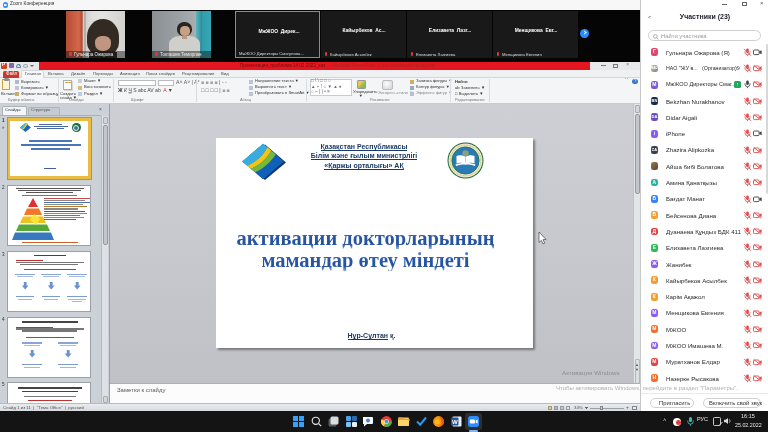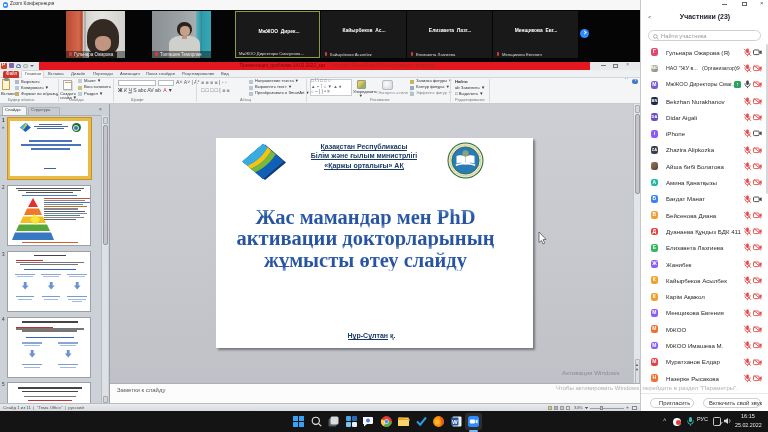--- a/index.html
+++ b/index.html
@@ -336,23 +336,23 @@
     <circle cx="18.5" cy="18.5" r="17" fill="#efe8c8"></circle>
     <circle cx="18.5" cy="18.5" r="15.3" fill="none" stroke="#8a8050" stroke-width="0.6" stroke-dasharray="0.7,0.9"></circle>
     <circle cx="18.5" cy="18.5" r="13.6" fill="#2a7ab8" stroke="#1b6e37" stroke-width="0.8"></circle>
     <circle cx="18.5" cy="11.5" r="3.2" fill="#d9c24a" opacity="0.55"></circle>
     <path d="M18.5,14.8 C15.2,12.8 11.8,12.8 9.5,14 L9.5,21.6 C11.8,20.5 15.2,20.5 18.5,22.6 C21.8,20.5 25.2,20.5 27.5,21.6 L27.5,14 C25.2,12.8 21.8,12.8 18.5,14.8 Z" fill="#fff"></path>
     <path d="M18.5,15.1 L18.5,22.4" stroke="#a8bfd4" stroke-width="0.7"></path>
     <path d="M8.5,22.4 C15,20.3 22,20.3 28.5,22.4 L27.9,24 C22,22.1 15,22.1 9.1,24 Z" fill="#fff"></path>
   </svg>
 
   <div class="abs" style="left:-9px;top:68.5px;width:317px;text-align:center;font-family:'Liberation Serif',serif;font-weight:bold;font-size:20.5px;line-height:21.7px;">
-    <span class="ttl">Жас мамандар мен PhD</span><br>
+    <br>
     <span class="ttl">активации докторларының</span><br>
-    <span class="ttl">жұмысты өтеу слайду</span>
+    <span class="ttl">мамандар өтеу міндеті</span>
   </div>
 
   <div class="abs" style="left:-3px;top:194px;width:317px;text-align:center;font-size:7px;font-weight:bold;color:#1a3a66;"><span style="border-bottom:0.8px solid #1a3a66;">Нұр-Сұлтан</span> қ.</div>
 </div>
 
 <svg class="abs" style="left:538px;top:232px;z-index:70;" width="9" height="13" viewBox="0 0 9 13">
   <polygon points="1,0 1,10.5 3.4,8.4 5,12 6.7,11.2 5.1,7.6 8,7.4" fill="#fff" stroke="#444" stroke-width="0.7"></polygon>
 </svg>
 
 <div class="abs" style="left:632.5px;top:103.5px;width:7.5px;height:299.5px;background:#e3e6e9;border-left:1px solid #c0c4c8;">

